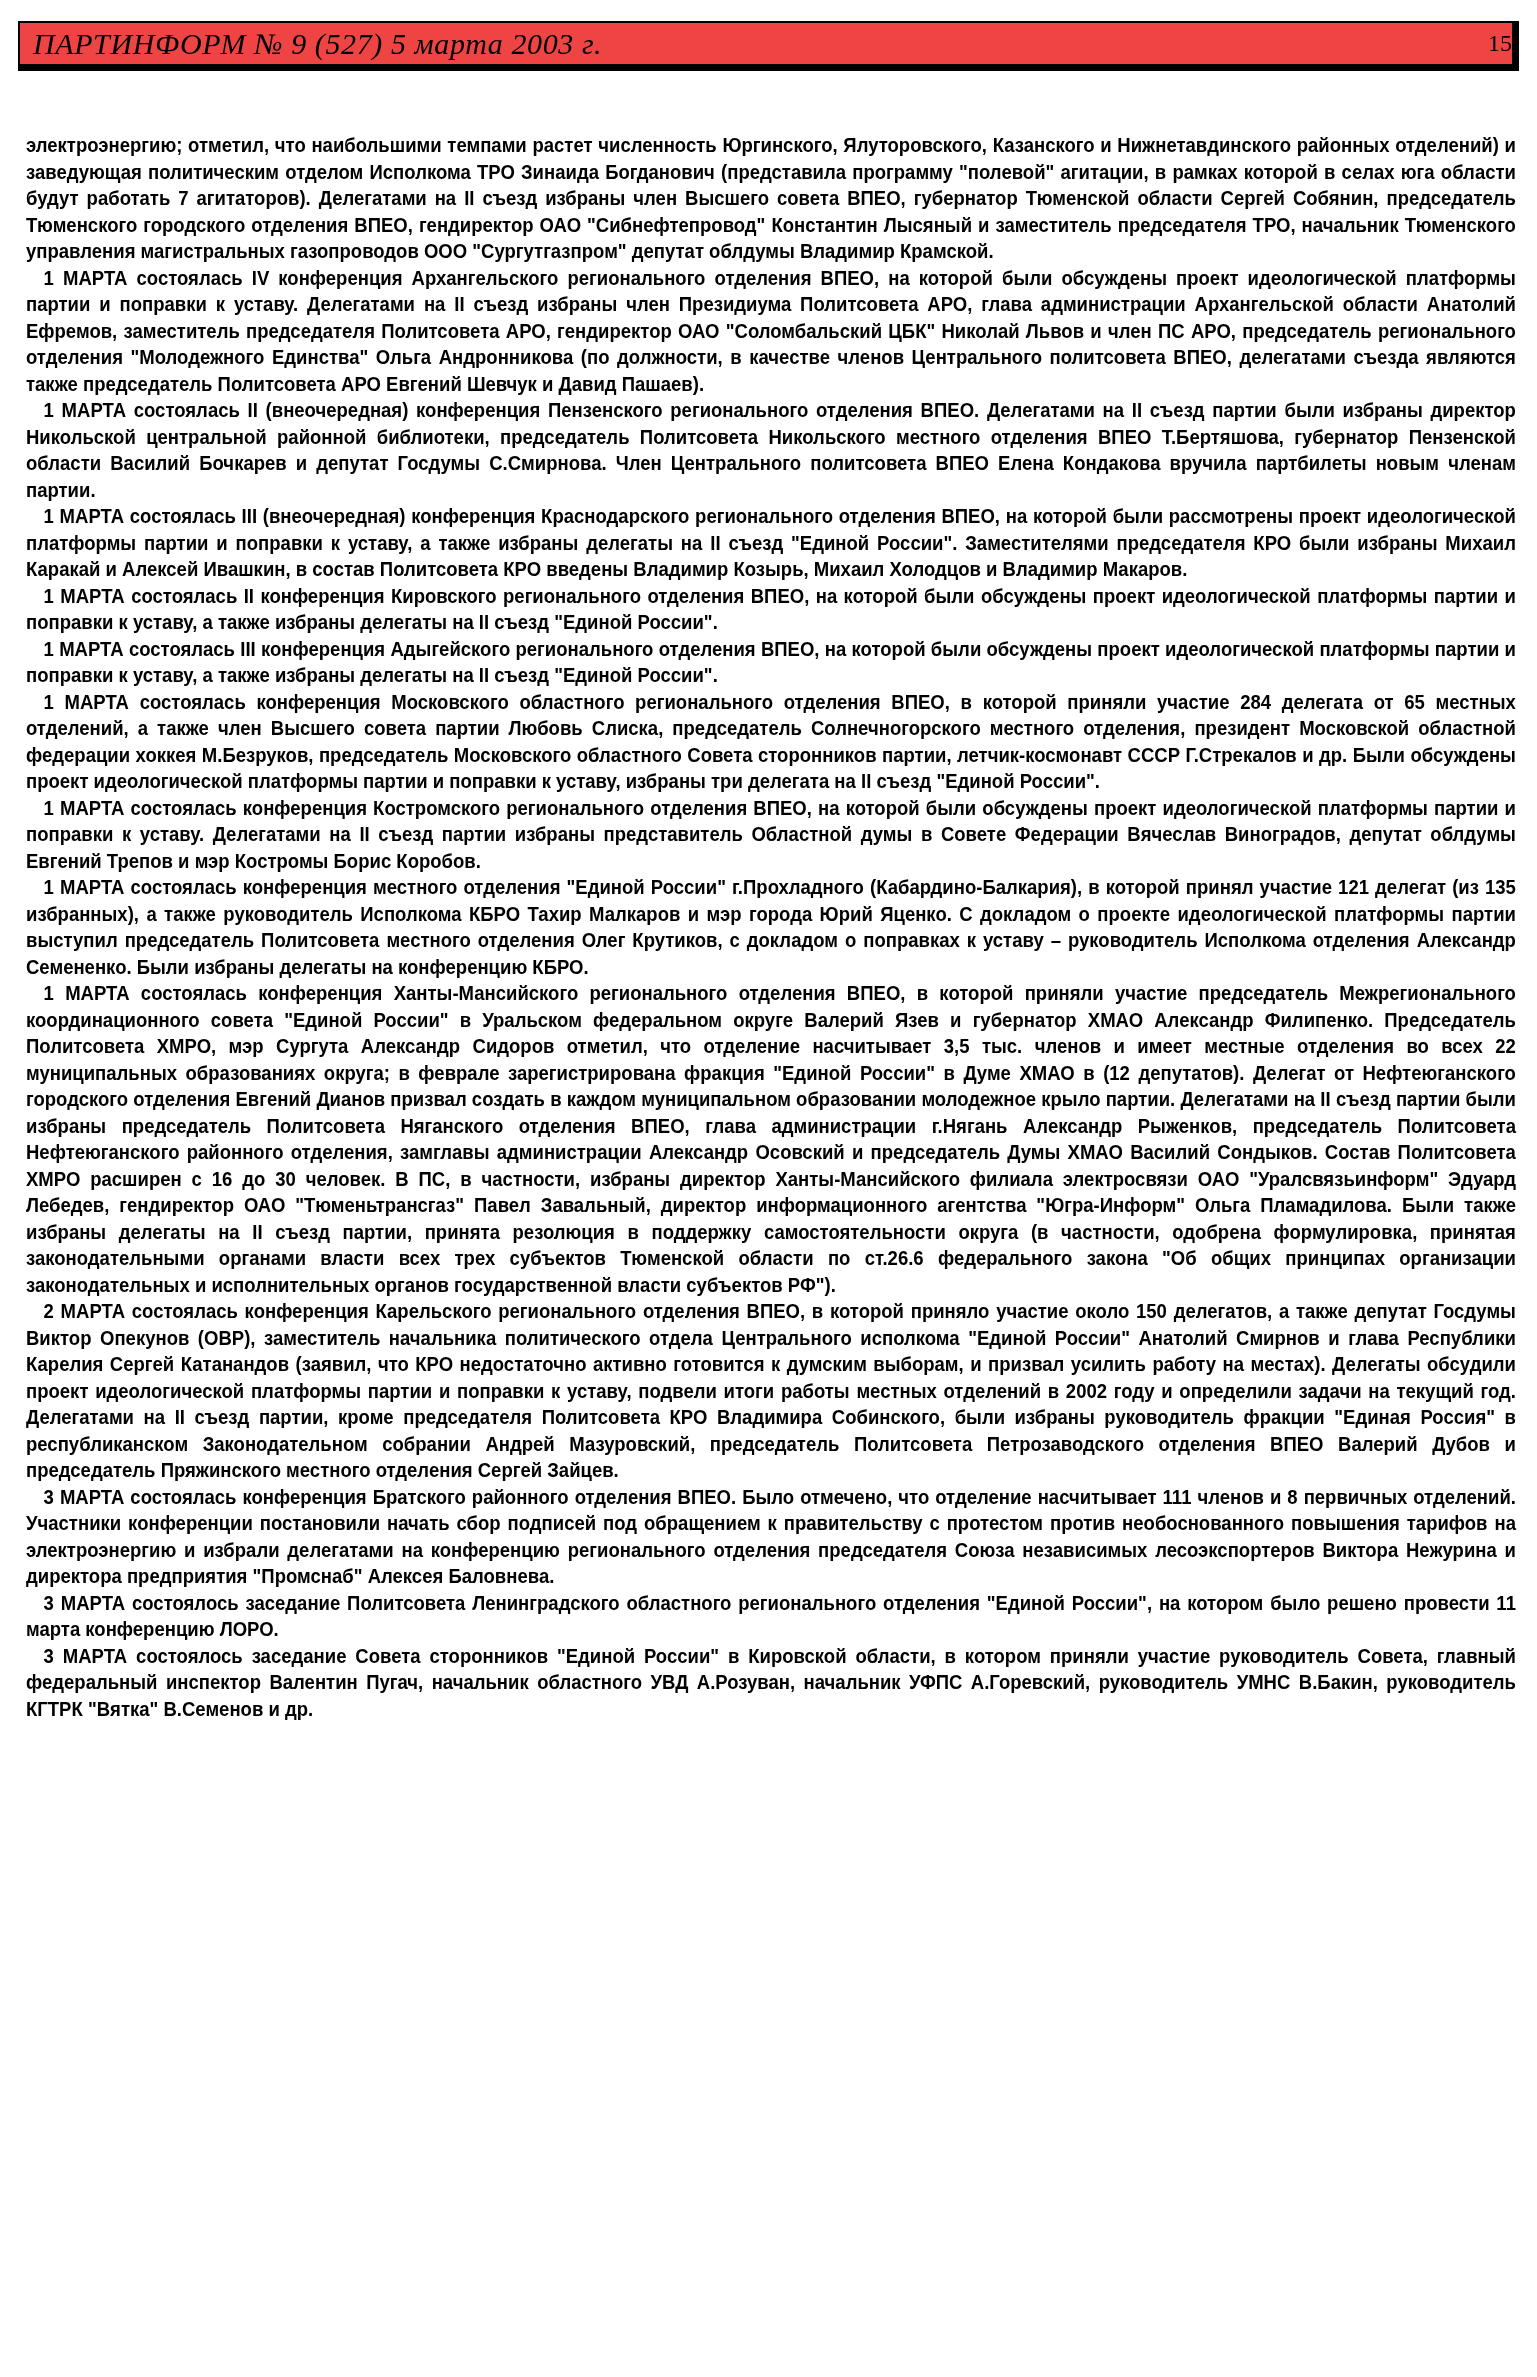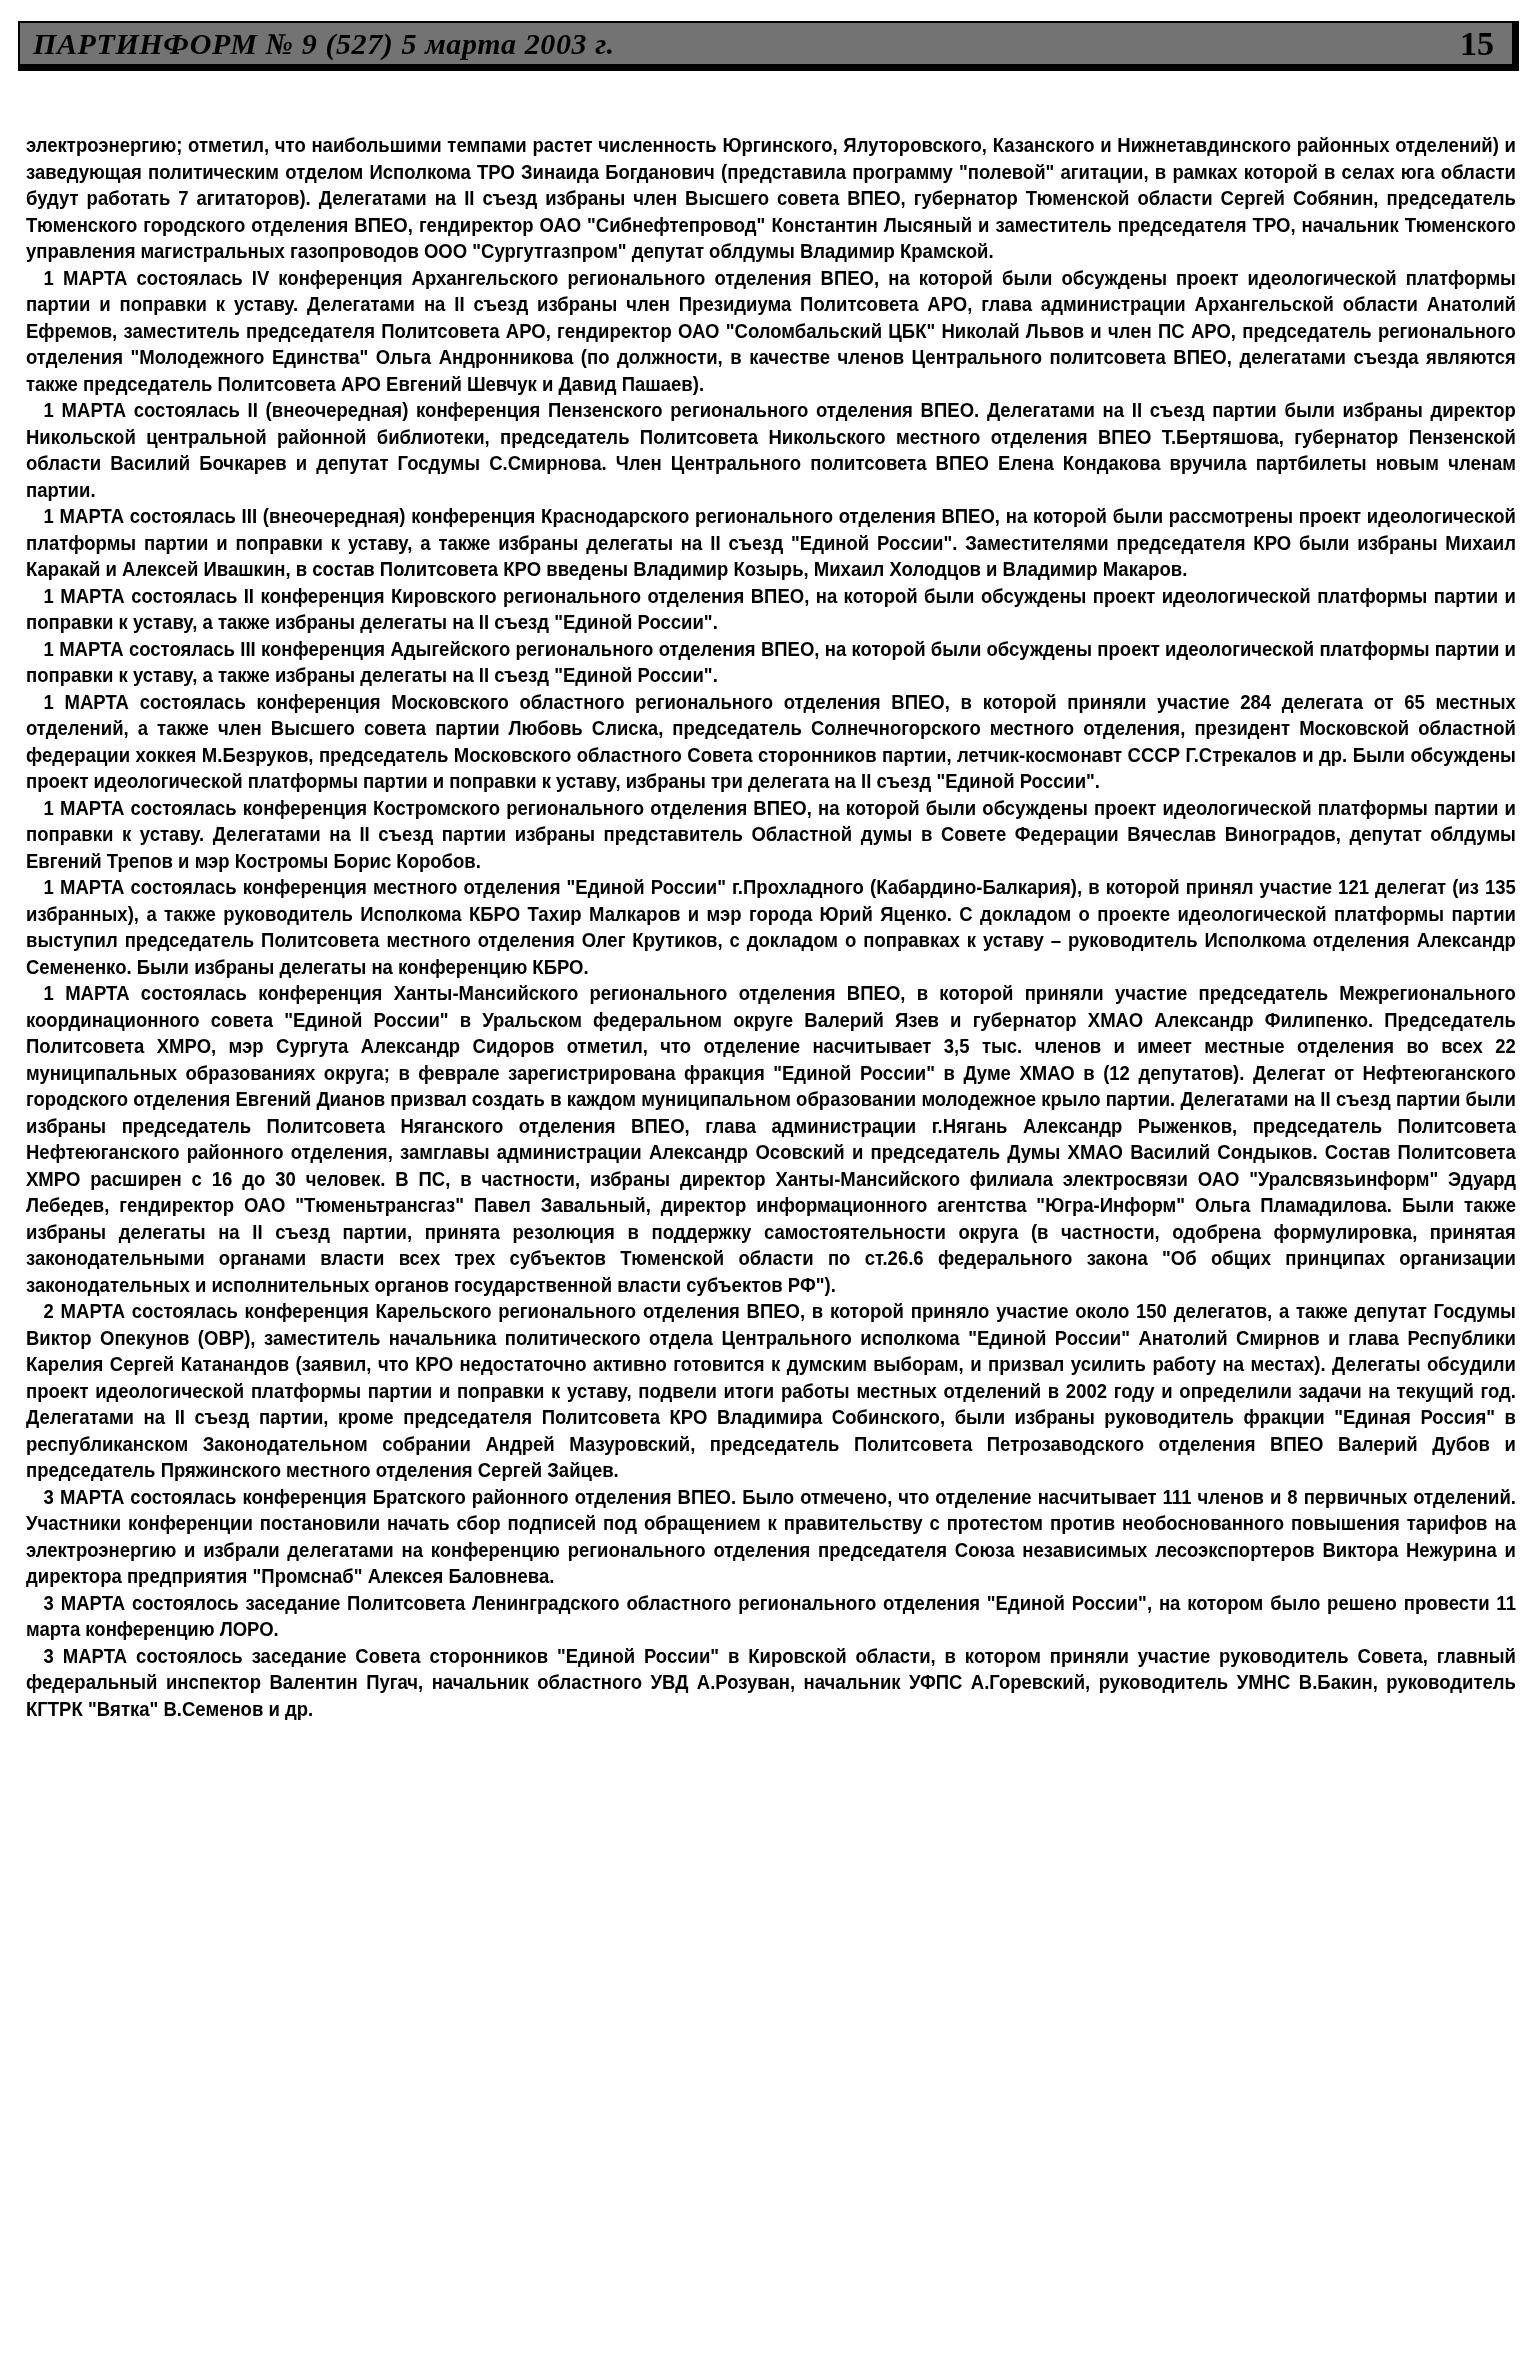--- a/index.html
+++ b/index.html
@@ -15,34 +15,32 @@
     box-sizing: border-box;
     margin: 21px 18px 0 18px;
     height: 50px;
     border: 2.6px solid #000000;
     border-right-width: 7.7px;
     border-bottom-width: 7.7px;
     display: flex;
     align-items: center;
     justify-content: space-between;
     font-family: "Liberation Serif", serif;
-    background: #737373;
-    font-weight: bold;
+    background: #ef4444;
   }
   .issue-title {
     font-style: italic;
     font-size: 30px;
     padding-left: 13px;
     letter-spacing: 0.6px;
     white-space: nowrap;
   }
   .page-number {
     font-style: normal;
-    font-size: 34px;
-    padding-right: 18px;
+    font-size: 24px;
   }
   .article {
     margin: 61px 0 0 26px;
     width: 1609px;
     transform: scaleX(0.926);
     transform-origin: 0 0;
     font-family: "Liberation Sans", sans-serif;
     font-weight: bold;
     font-size: 20px;
     line-height: 26.5px;

